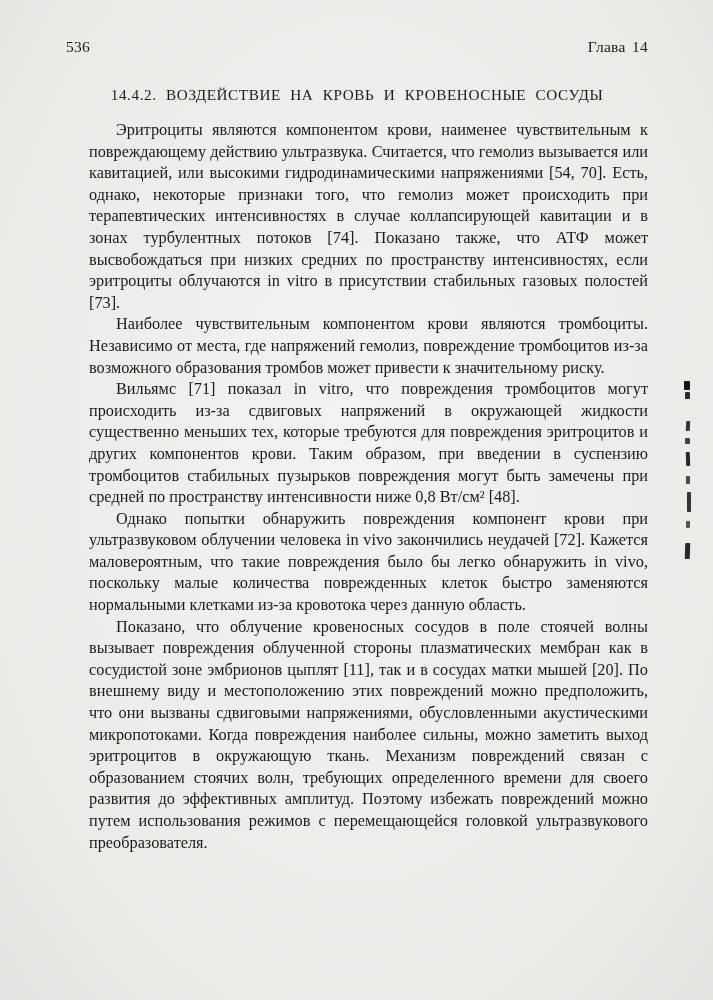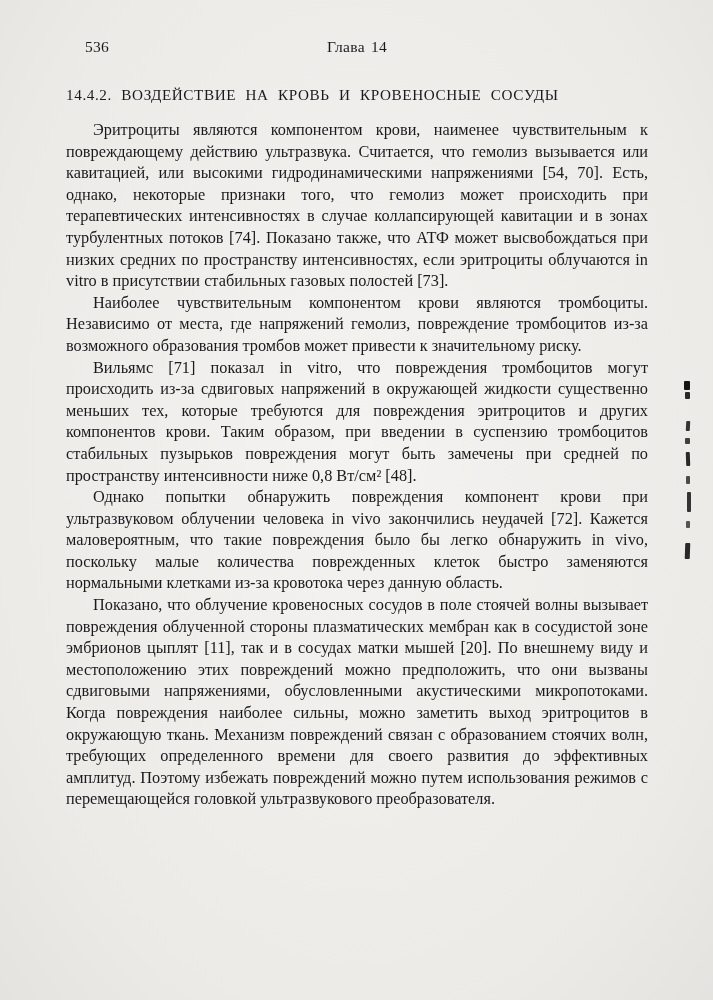--- a/index.html
+++ b/index.html
@@ -18,35 +18,37 @@
     background:
       radial-gradient(ellipse at 50% 45%, rgba(255,255,255,0.25) 0%, rgba(0,0,0,0.02) 75%, rgba(0,0,0,0.05) 100%),
       #f1efec;
   }
   .running-head{
     position:relative;
     height:22px;
     font-size:15.5px;
     letter-spacing:0.3px;
   }
-  .pagenum{position:absolute;left:0;top:0;margin-left:19px;}
-  .chapter{position:absolute;left:0;right:0;top:0;text-align:center;word-spacing:2px;}
+  .pagenum{position:absolute;left:0;top:0;}
+  .chapter{position:absolute;left:0;right:0;top:0;text-align:right;word-spacing:2px;}
   .heading{
     margin-top:26px;
+    text-align:center;
     font-size:15.2px;
     letter-spacing:0.6px;
     word-spacing:5px;
     white-space:nowrap;
   }
   .bodytext{
     margin-top:15px;
     font-size:16.3px;
     line-height:21.6px;
     text-align:justify;
     hyphens:auto;
+    margin-left:23px;
     -webkit-hyphens:auto;
   }
   .bodytext p{
     margin:0;
     text-indent:27px;
   }
   
   .mark{
     position:absolute;
     background:#141414;

